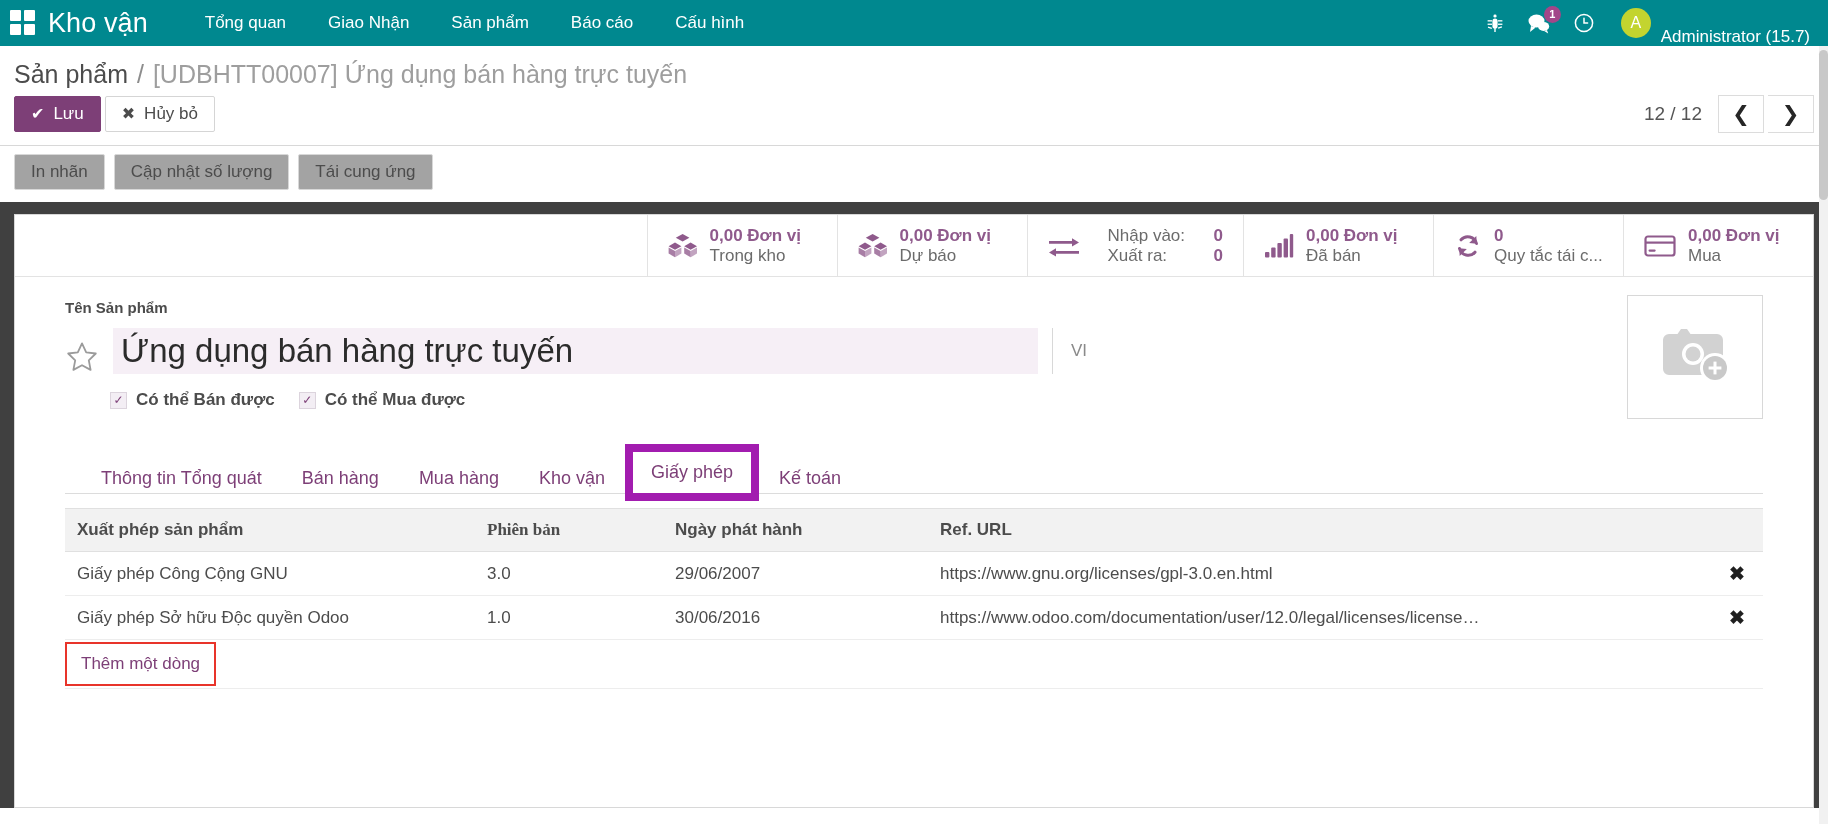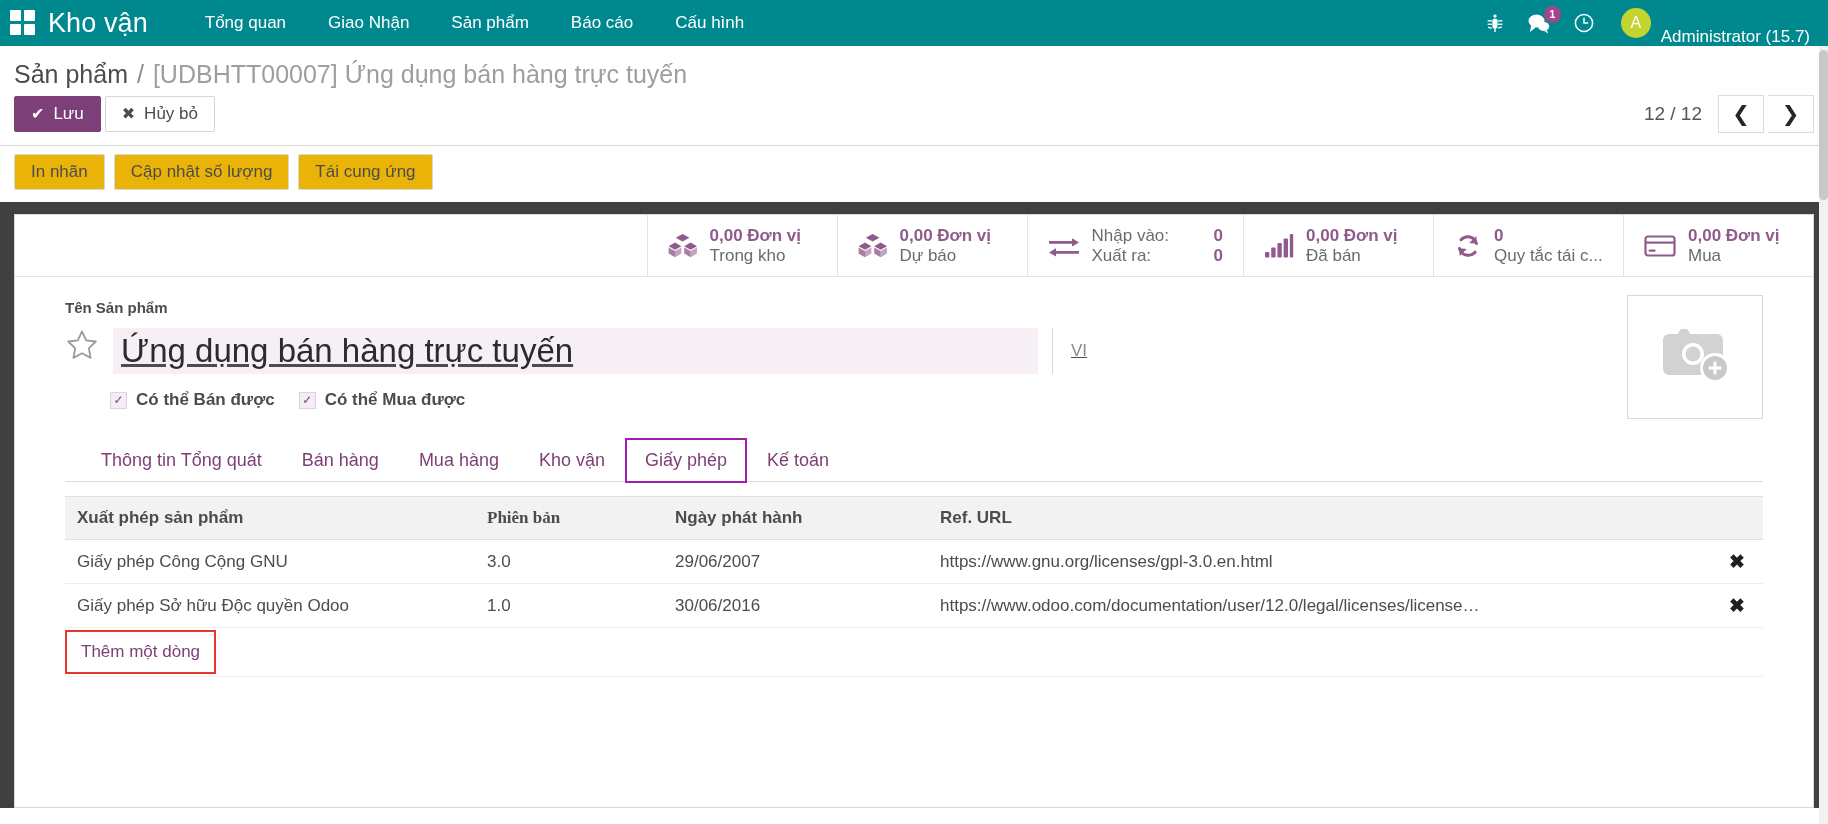--- a/index.html
+++ b/index.html
@@ -142,21 +142,21 @@
   .action-row {
     display: flex;
     gap: 0;
     padding: 8px 14px 12px 14px;
     background: #fff;
   }
   .action-btn {
     font-size: 17px;
     padding: 7px 16px;
     border: 1px solid #d8d8d8;
-    background: #eab308;
+    background: #a3a3a3;
     color: #4c4c4c;
     cursor: pointer;
     border-radius: 2px;
     margin-right: 9px;
     white-space: nowrap;
     font-family: inherit;
   }
 
   
   .sheet-wrap {
@@ -185,28 +185,28 @@
     padding: 0 20px;
     border-left: 1px solid #e3e3e3;
     cursor: pointer;
     min-width: 190px;
   }
   .stat-btn .ico { color: #8f5a8c; display: flex; align-items: center; }
   .stat-txt { line-height: 1.15; }
   .stat-value { color: #8f5a8c; font-size: 17px; font-weight: bold; white-space: nowrap; }
   .stat-label { color: #6b6b6b; font-size: 17px; white-space: nowrap; }
   .stat-2line { display: flex; flex-direction: column; }
-  .stat-row2 { display: flex; align-items: baseline; gap: 26px; white-space: nowrap; }
+  .stat-row2 { display: flex; align-items: baseline; gap: 10px; white-space: nowrap; margin-left: 16px; }
   .stat-row2 .k { color: #6b6b6b; font-size: 17px; width: 96px; }
   .stat-row2 .v { color: #8f5a8c; font-size: 17px; font-weight: bold; }
 
   
   .form-body { padding: 22px 50px 0 50px; position: relative; }
   .field-label { font-size: 15px; font-weight: bold; color: #4c4c4c; margin-bottom: 12px; }
-  .name-row { display: flex; align-items: flex-start; text-decoration: underline; }
+  .name-row { display: flex; align-items: flex-end; }
   .star-icon { color: #9b9b9b; margin-right: 14px; cursor: pointer; display:flex; }
   .name-input {
     background: #f6eff6;
     border: none;
     font-size: 33px;
     color: #2b2b2b;
     padding: 4px 8px;
     width: 925px;
     font-family: inherit;
     outline: none;
@@ -252,23 +252,23 @@
     padding-left: 16px;
   }
   .tab {
     font-size: 18px;
     color: #7d3f77;
     padding: 10px 18px;
     cursor: pointer;
     white-space: nowrap;
     border: 2px solid transparent;
     position: relative;
-    top: 2px;
-  }
-  .tab.highlight { border: 2px solid #a21caf; background: #fff; }
+    top: 8px;
+  }
+  .tab.highlight { border: 8px solid #a21caf; background: #fff; }
 
   
   .table-wrap { margin: 14px 50px 0 50px; }
   table.lic { width: 100%; border-collapse: collapse; table-layout: fixed; }
   table.lic th {
     background: #f2f2f2;
     text-align: left;
     font-size: 17px;
     font-weight: bold;
     color: #4c4c4c;

